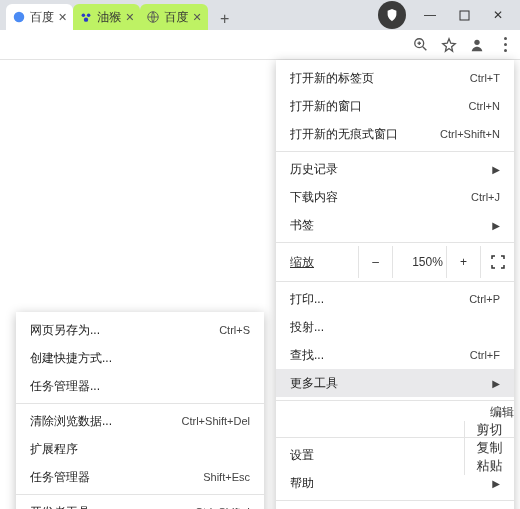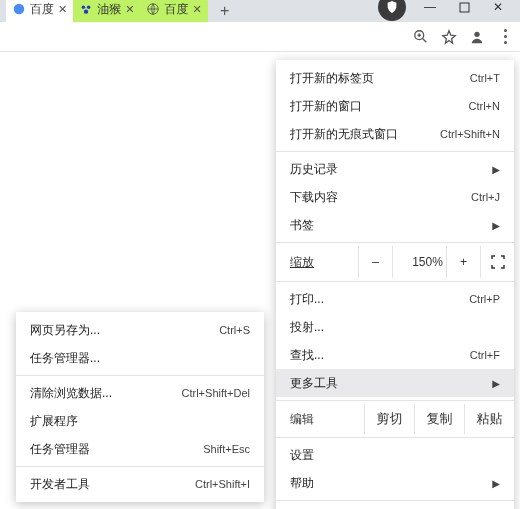--- a/index.html
+++ b/index.html
@@ -9,21 +9,21 @@
     height: 509px;
     font-family: "Microsoft YaHei", Arial, sans-serif;
     font-size: 12px;
     background: #fff;
     color: #333;
     overflow: hidden;
     position: relative;
   }
   
   .chromebar {
-    height: 22px;
+    height: 30px;
     background: #dee1e6;
     display: flex;
     align-items: flex-end;
   }
   .tabs { display: flex; align-items: flex-end; flex: 1; overflow: hidden; padding-left: 6px;}
   .tab {
     display: flex; align-items: center;
     height: 26px;
     padding: 0 6px;
     max-width: 75px;
@@ -74,21 +74,21 @@
   .msep{ height:1px; background:#e3e3e3; margin:3px 0;}
   .shortcut{ color:#444; font-size:11px;}
   .chev{ color:#444; font-size:10px;}
   .zoomrow{ height:32px; display:flex; align-items:center; padding:0 0 0 14px;}
   .zoomrow .zlabel{ flex:1;text-decoration:underline;}
   .zoomrow .zcell{
     width:34px; height:32px; border-left:1px solid #e3e3e3;
     display:flex; align-items:center; justify-content:center;
   }
   .zoomrow .zcell.wide{ width:54px;padding-left:16px;}
-  .editrow{ height:30px; display:flex; align-items:center; padding:0 0 0 14px;}
+  .editrow{ height:30px; display:flex; align-items:flex-end; padding:0 0 0 14px;flex-direction:column;}
   .editrow .elabel{ flex:1;}
   .editrow .ecell{
     width:50px; height:30px; border-left:1px solid #e3e3e3;
     display:flex; align-items:center; justify-content:center; font-size:13px;
   }
   
   .submenu{
     position:absolute; left:16px; top:312px; width:248px; background:#fff;
     box-shadow: 0 2px 10px rgba(0,0,0,.25);
     padding:4px 0;
@@ -276,20 +276,23 @@
     
   </div>
 </div>
 
 <div class="submenu">
   <div class="subrow">
     <span>网页另存为...</span>
     <span class="shortcut">Ctrl+S</span>
   </div>
   <div class="subrow">
+    <span>创建快捷方式...</span>
+  </div>
+  <div class="subrow">
     <span>任务管理器...</span>
   </div>
   <div class="msep"></div>
   <div class="subrow">
     <span>清除浏览数据...</span>
     <span class="shortcut">Ctrl+Shift+Del</span>
   </div>
   <div class="subrow">
     <span>扩展程序</span>
   </div>

